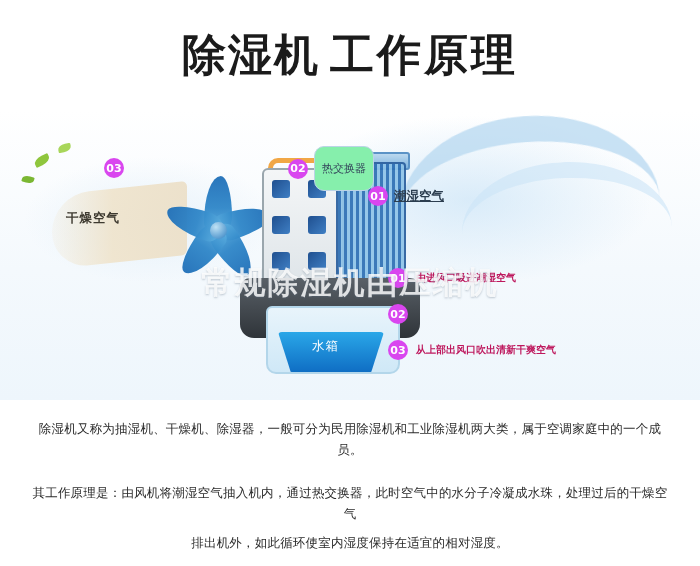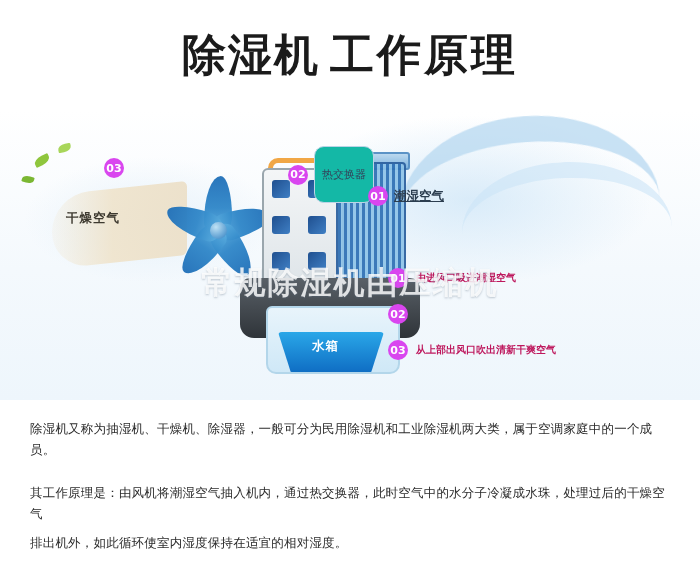--- a/index.html
+++ b/index.html
@@ -230,21 +230,21 @@
     background: linear-gradient(180deg, #2aa7e8 0%, #0f6ec4 100%);
     border-radius: 4px 4px 14px 14px;
     clip-path: polygon(0 0, 100% 0, 88% 100%, 12% 100%);
   }
   .tank-label {
     position: absolute;
     left: 312px;
     top: 228px;
     font-size: 12.5px;
     color: #ffffff;
-    font-weight: bold;
+    font-weight: normal;
     letter-spacing: 1px;
   }
 
   
   .marker {
     position: absolute;
     display: flex;
     align-items: center;
     gap: 6px;
   }
@@ -255,24 +255,24 @@
     background: #d946ef;
     color: #fff;
     font-size: 11px;
     font-weight: bold;
     display: flex;
     align-items: center;
     justify-content: center;
     flex: 0 0 auto;
   }
   .marker-pill {
-    background: #14b8a6;
+    background: #86efac;
     border: 1px solid #bcd4e6;
     border-radius: 10px;
-    padding: 20px 7px;
+    padding: 14px 7px;
     font-size: 11px;
     color: #33435a;
     white-space: nowrap;
   }
   .marker-text {
     font-size: 12.5px;
     color: #2c3e50;
     white-space: nowrap;
     font-weight: bold;
     text-decoration: underline;
@@ -323,20 +323,21 @@
     left: 30px;
     top: 418px;
     width: 640px;
   }
   .body-text p {
     margin: 0 0 8px 0;
     font-size: 12.5px;
     line-height: 21px;
     color: #2b2b2b;
     letter-spacing: 0.2px;
+    text-align: center;
   }
   .body-text p.gap {
     margin-top: 22px;
   }
 </style>
 </head>
 <body>
 
 <div class="page">
 

